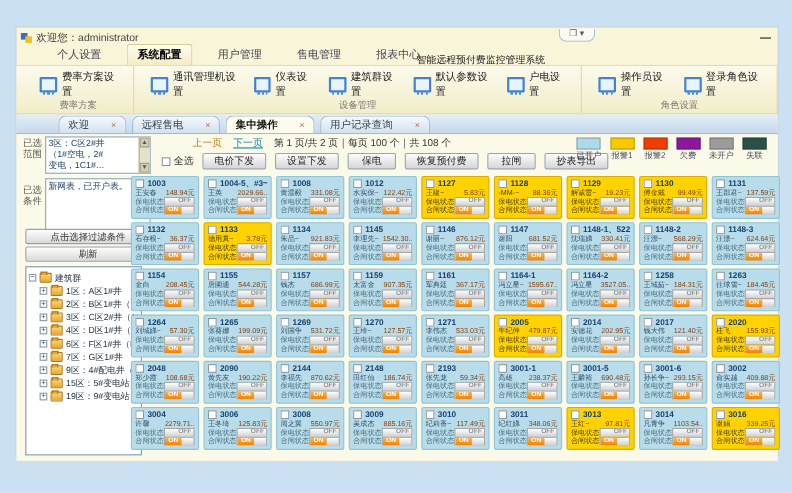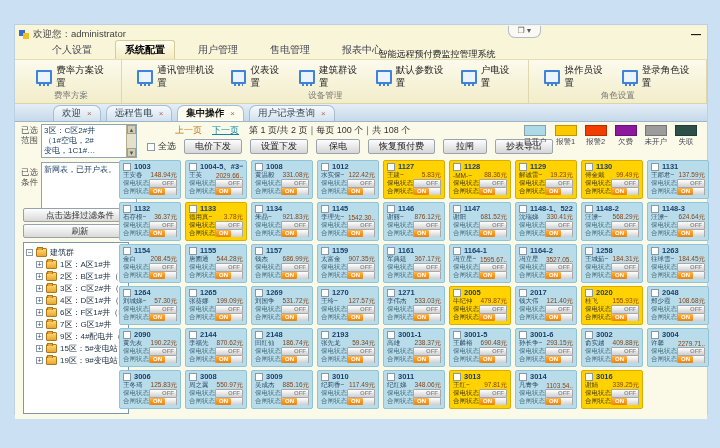--- a/index.html
+++ b/index.html
@@ -28,21 +28,21 @@
   .rgroup{position:relative;display:flex;align-items:center;gap:10px;padding:2px 12px 12px 12px;border-right:1px solid #e0d8ac;}
   .glabel{position:absolute;bottom:1px;left:0;right:0;text-align:center;font-size:8.5px;color:#777;}
   .rbtn{display:flex;align-items:center;gap:4px;padding:2px 3px;border-radius:3px;}
   .ricon{width:14px;height:10px;background:#eaf4ff;border:2px solid #3f82d8;border-radius:1px;position:relative;display:inline-block;}
   .ricon::after{content:"";position:absolute;left:1px;right:1px;bottom:-4px;height:2px;
                 background:repeating-linear-gradient(90deg,#3f82d8 0 2px,transparent 2px 4px);}
   .rtxt{font-size:9.5px;color:#222;}
   
   .tabstrip{height:17px;background:linear-gradient(#e3eef7,#c6d9ea);border-bottom:1px solid #9cb6cb;
             display:flex;align-items:flex-end;padding-left:38px;gap:5px;}
-  .dtab{display:flex;align-items:center;gap:6px;font-size:9.5px;color:#345;height:15px;padding:0 8px;
+  .dtab{display:flex;align-items:center;gap:20px;font-size:9.5px;color:#345;height:15px;padding:0 8px;
         background:linear-gradient(#f5f9fc,#d3e1ee);border:1px solid #a6bed2;border-bottom:none;border-radius:7px 7px 0 0;text-align:right;}
   .dtab.active{background:#fdfcee;font-weight:bold;color:#111;}
   .tclose{color:#a66;font-size:8px;font-weight:normal;}
   
   .content{position:relative;height:297px;background:#fbfae8;}
   .slabel{position:absolute;font-size:8.5px;color:#555;width:18px;line-height:1.15;}
   .listbox{position:absolute;left:26px;top:2px;width:96px;height:34px;background:#fff;border:1px solid #8fa5b5;
            box-sizing:border-box;font-size:8px;color:#246;overflow:hidden;padding:1px 10px 0 2px;line-height:1.25;}
   .lscroll{position:absolute;right:0;top:0;bottom:0;width:9px;background:#e4e0cc;border-left:1px solid #b5ac8e;}
   .lscroll span{position:absolute;left:0;right:0;height:9px;background:#d2cdb4;border:1px solid #a79e82;
@@ -1019,20 +1019,42 @@
           <div class="crow">
             <span class="clab">合闸状态</span>
             <span class="tog">
               <i class="onseg">ON</i>
             </span>
           </div>
         </div>
         <div class="card">
           <div class="chdr">
             <span class="ccb"></span>
+            <span>2014</span>
+          </div>
+          <div class="crow">
+            <span class="cname">安德花</span>
+            <span class="camt">202.95元</span>
+          </div>
+          <div class="crow">
+            <span class="clab">保电状态</span>
+            <span class="tog">
+              <i class="offtxt">OFF</i>
+            </span>
+          </div>
+          <div class="crow">
+            <span class="clab">合闸状态</span>
+            <span class="tog">
+              <i class="onseg">ON</i>
+            </span>
+          </div>
+        </div>
+        <div class="card">
+          <div class="chdr">
+            <span class="ccb"></span>
             <span>2017</span>
           </div>
           <div class="crow">
             <span class="cname">钱大伟</span>
             <span class="camt">121.40元</span>
           </div>
           <div class="crow">
             <span class="clab">保电状态</span>
             <span class="tog">
               <i class="offtxt">OFF</i>

